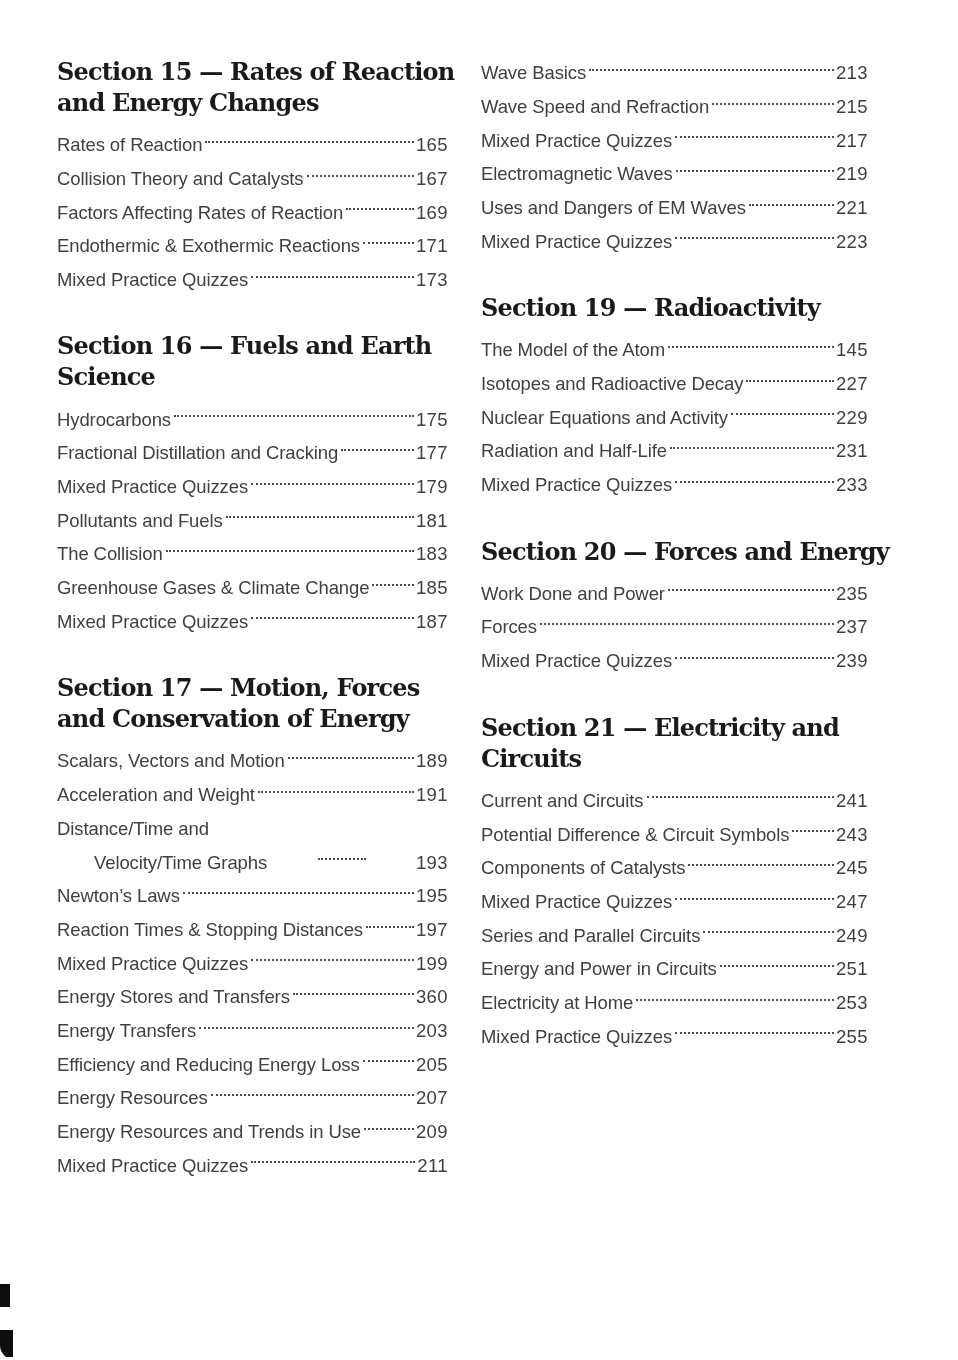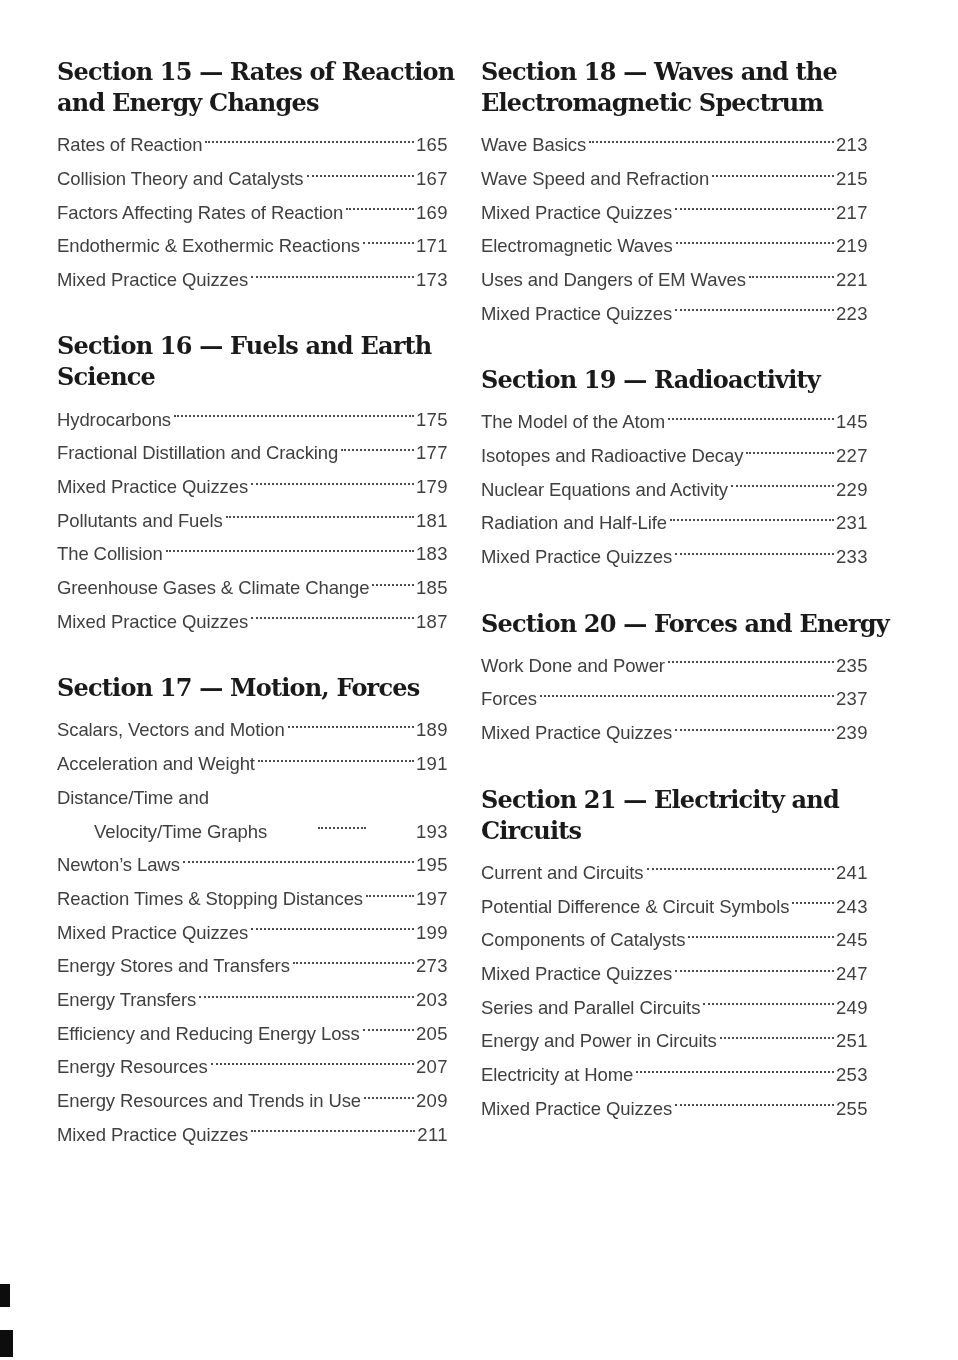--- a/index.html
+++ b/index.html
@@ -12,20 +12,21 @@
     height: 1360px;
     font-family: "Liberation Sans", sans-serif;
     -webkit-font-smoothing: antialiased;
   }
   .page {
     position: relative;
     width: 958px;
     height: 1360px;
     overflow: hidden;
     background: #ffffff;
+    border-radius: 15px;
   }
   .columns {
     display: flex;
     align-items: flex-start;
     padding: 56px 0 0 57px;
   }
   .col { width: 391px; }
   .col + .col { margin-left: 33px; width: 387px; }
 
   .toc-section { display: block; }
@@ -149,20 +150,21 @@
           </div>
           <div class="row">
             <span class="label">Mixed Practice Quizzes</span>
             <span class="dots"></span>
             <span class="pagenum">187</span>
           </div>
         </section>
         <section class="toc-section">
           <h2 class="heading">
             <div>Section 17 — Motion, Forces</div>
+            <div>and Conservation of Energy</div>
           </h2>
           <div class="row">
             <span class="label">Scalars, Vectors and Motion</span>
             <span class="dots"></span>
             <span class="pagenum">189</span>
           </div>
           <div class="row">
             <span class="label">Acceleration and Weight</span>
             <span class="dots"></span>
             <span class="pagenum">191</span>
@@ -186,21 +188,21 @@
             <span class="pagenum">197</span>
           </div>
           <div class="row">
             <span class="label">Mixed Practice Quizzes</span>
             <span class="dots"></span>
             <span class="pagenum">199</span>
           </div>
           <div class="row">
             <span class="label">Energy Stores and Transfers</span>
             <span class="dots"></span>
-            <span class="pagenum">273</span>
+            <span class="pagenum">360</span>
           </div>
           <div class="row">
             <span class="label">Energy Transfers</span>
             <span class="dots"></span>
             <span class="pagenum">203</span>
           </div>
           <div class="row">
             <span class="label">Efficiency and Reducing Energy Loss</span>
             <span class="dots"></span>
             <span class="pagenum">205</span>
@@ -217,24 +219,20 @@
           </div>
           <div class="row">
             <span class="label">Mixed Practice Quizzes</span>
             <span class="dots"></span>
             <span class="pagenum">211</span>
           </div>
         </section>
       </div>
     <div class="col">
         <section class="toc-section">
-          <h2 class="heading">
-            <div>Section 18 — Waves and the</div>
-            <div>Electromagnetic Spectrum</div>
-          </h2>
           <div class="row">
             <span class="label">Wave Basics</span>
             <span class="dots"></span>
             <span class="pagenum">213</span>
           </div>
           <div class="row">
             <span class="label">Wave Speed and Refraction</span>
             <span class="dots"></span>
             <span class="pagenum">215</span>
           </div>

